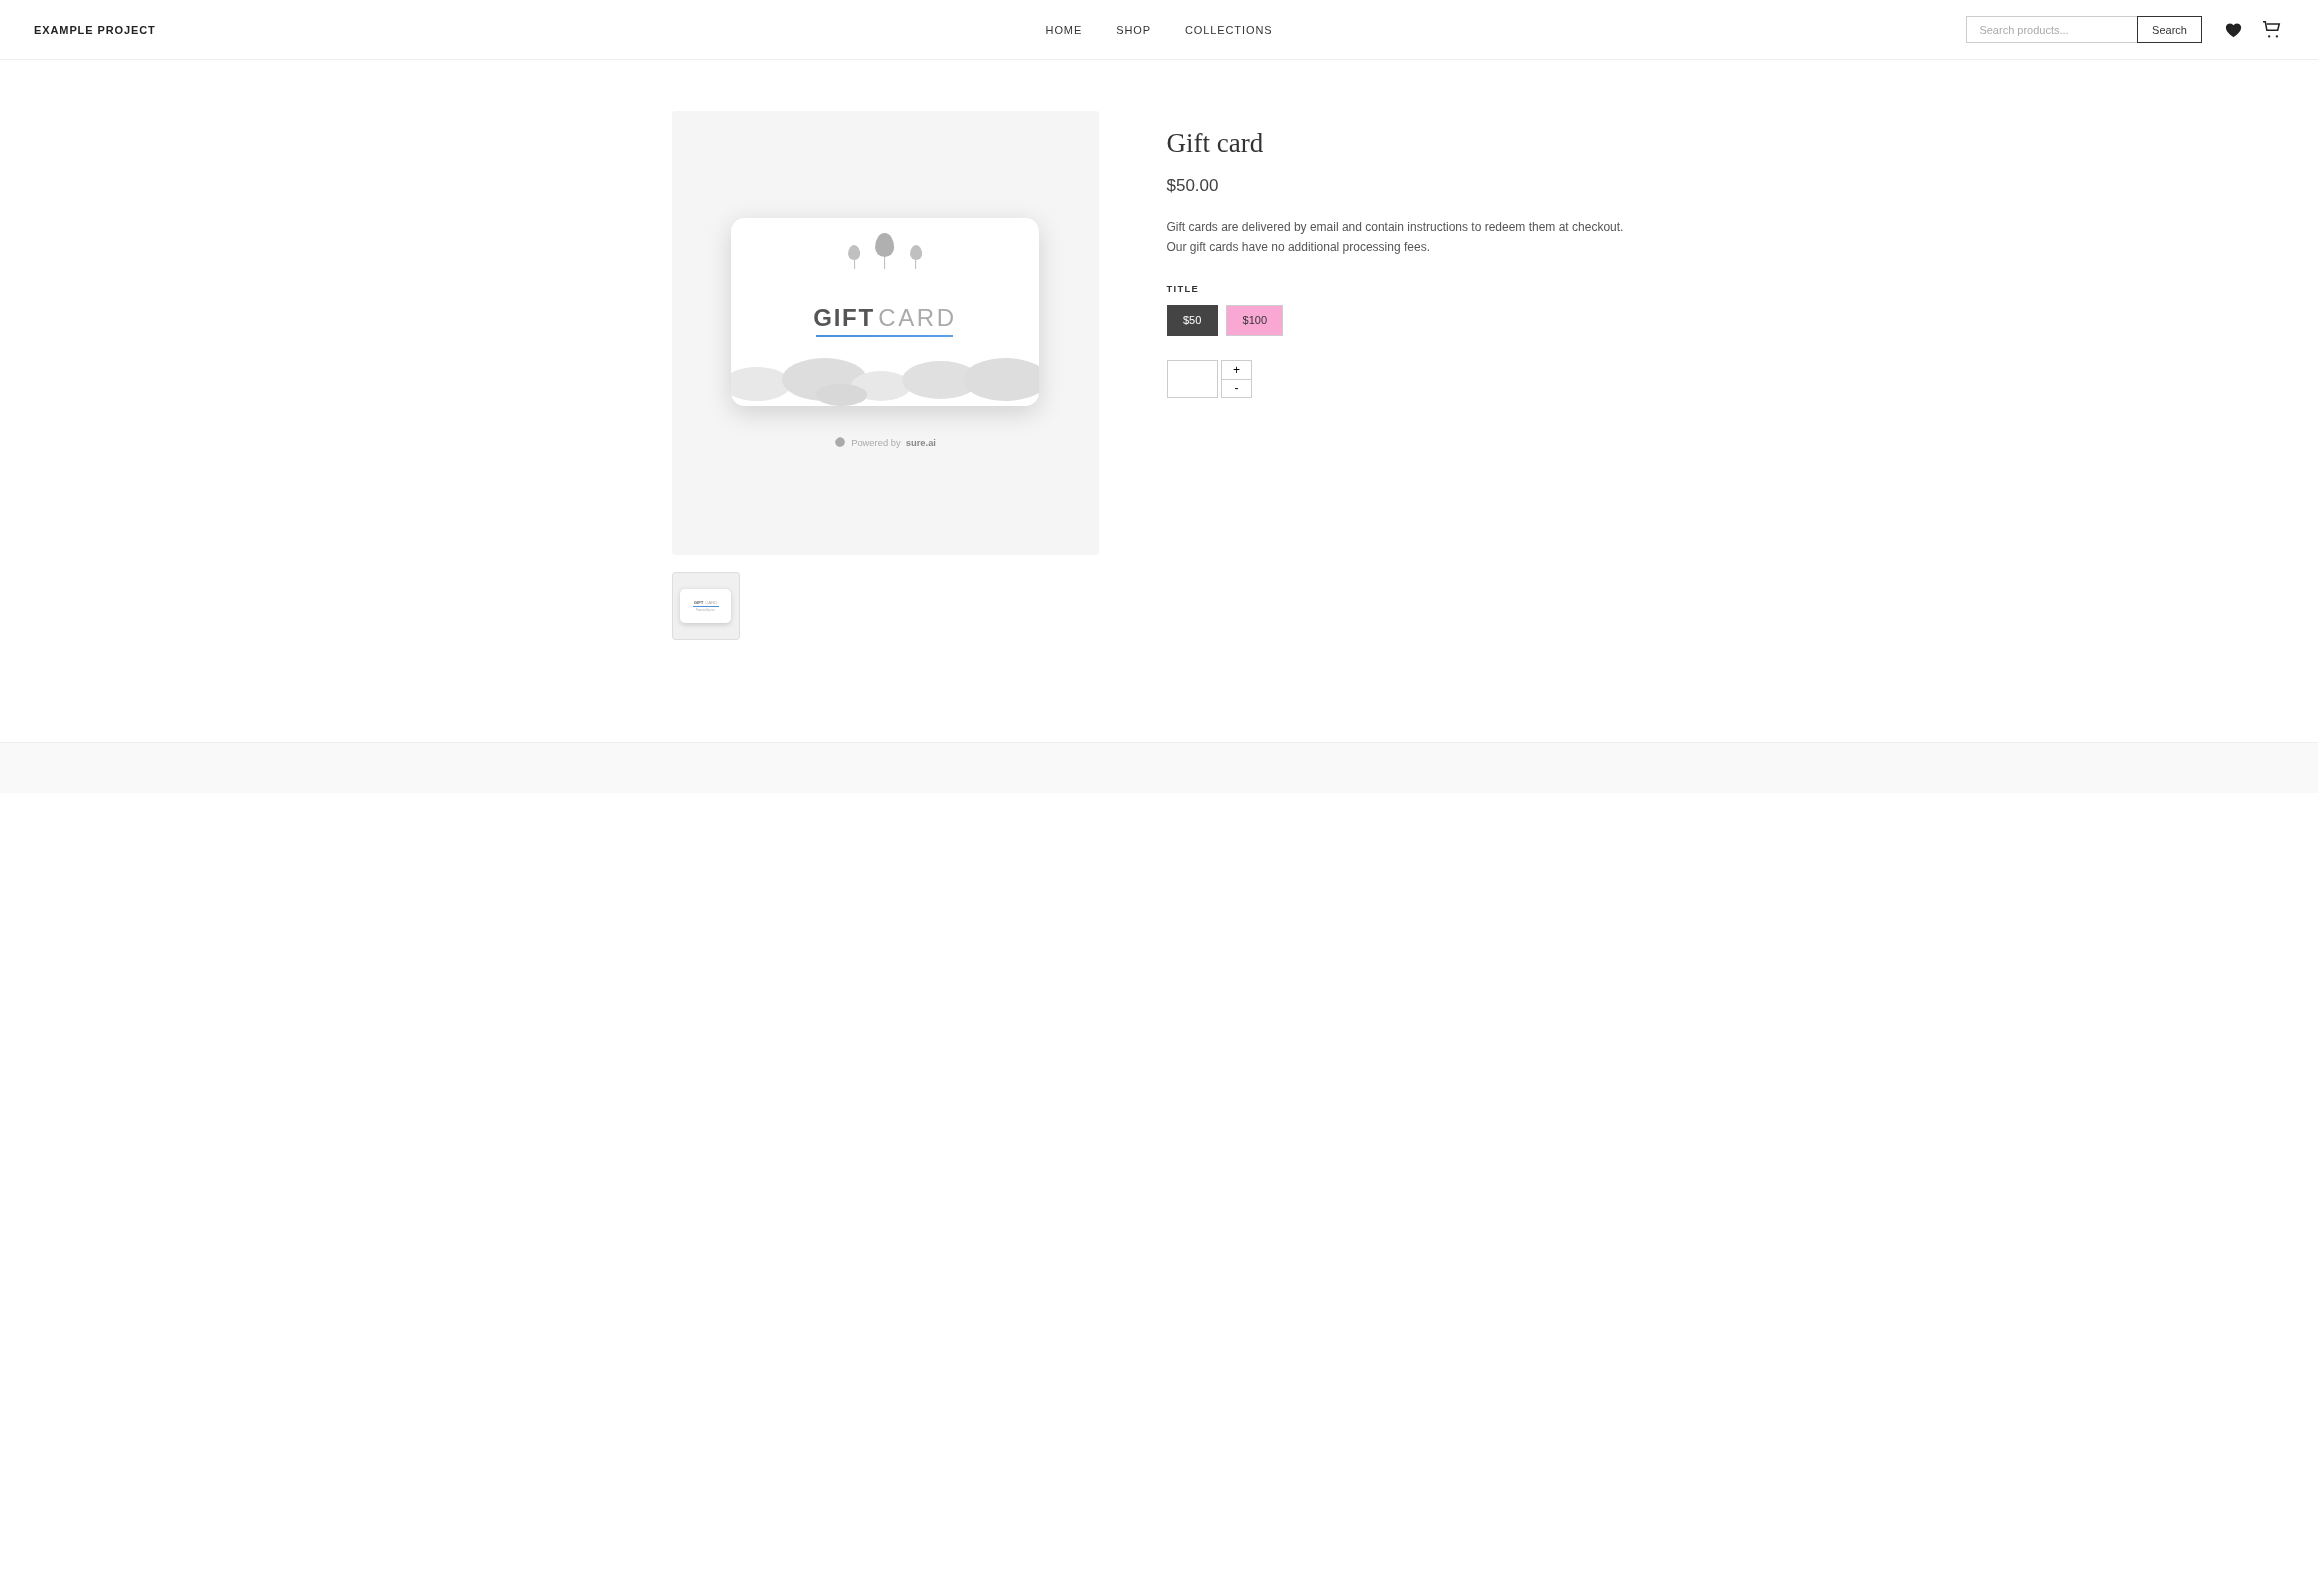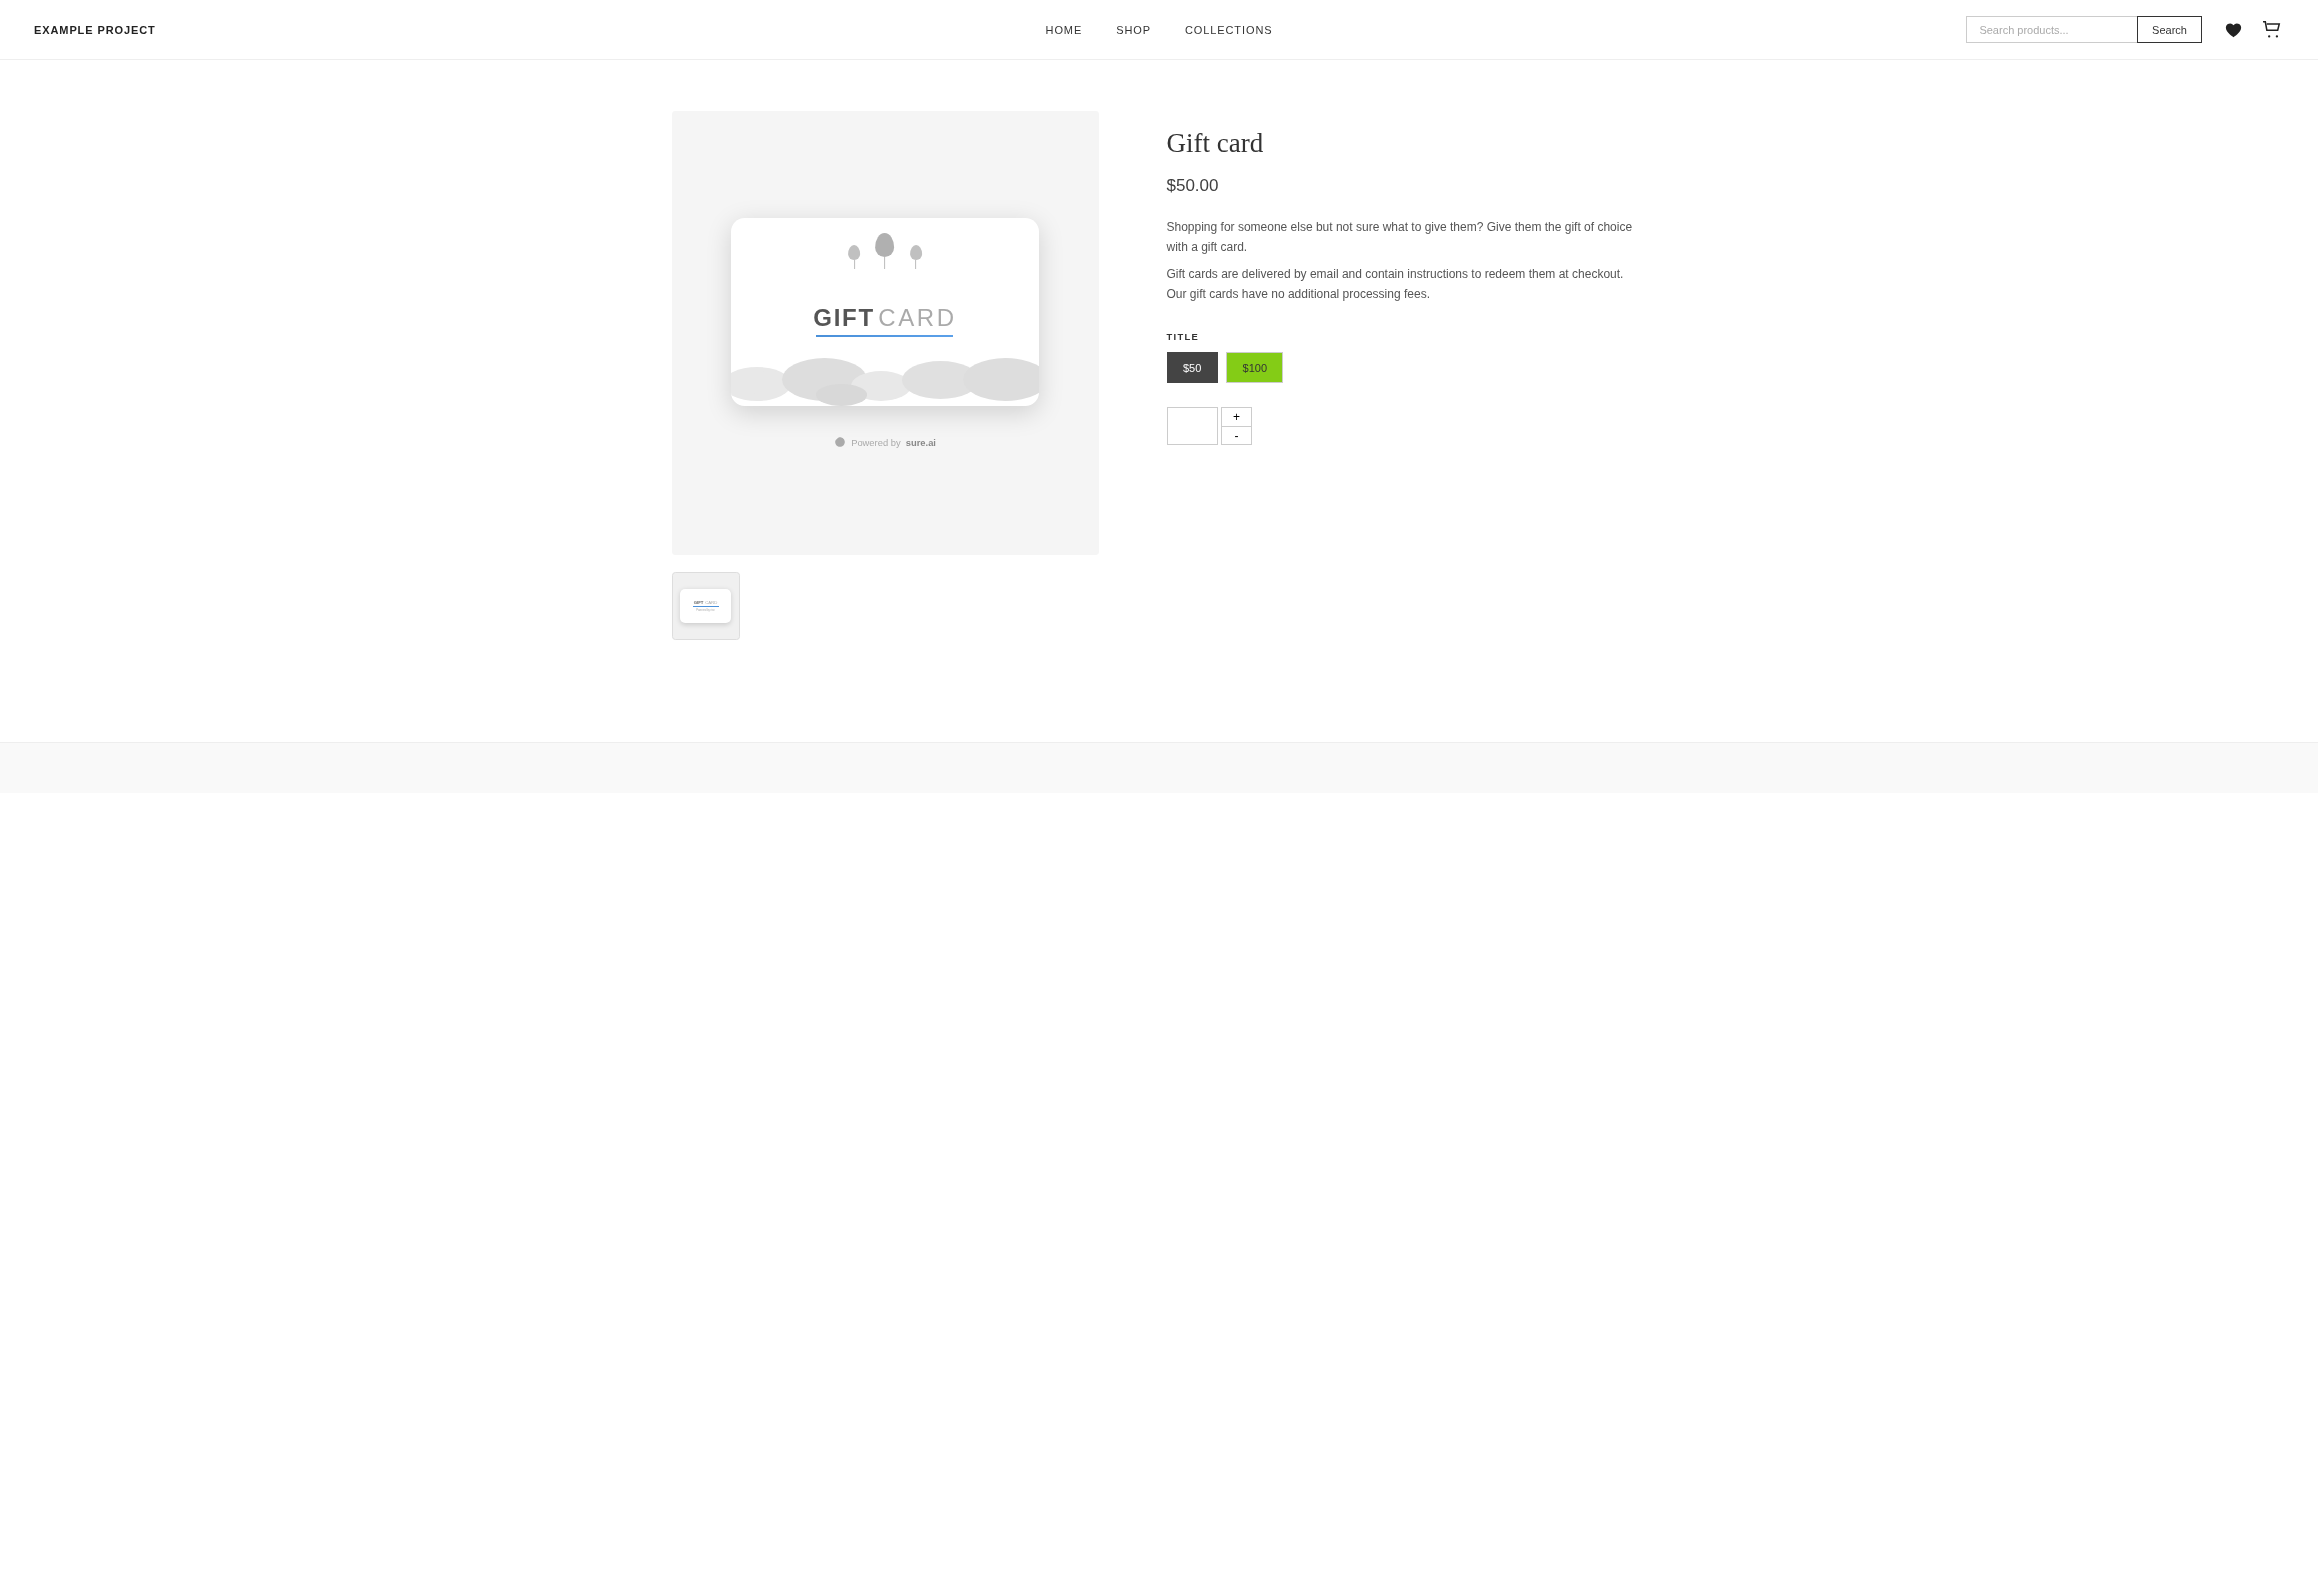--- a/index.html
+++ b/index.html
@@ -272,21 +272,21 @@
 
     .variant-options {
       display: flex;
       gap: 8.5px;
       margin-bottom: 24px;
     }
 
     .variant-btn {
       padding: 8.5px 15.4px;
       border: 0.9px solid #ccc;
-      background: #84cc16;
+      background: #f9a8d4;
       cursor: pointer;
       font-size: 11px;
       color: #333;
     }
 
     .variant-btn.selected {
       background: #444;
       color: #fff;
       border-color: #444;
     }
@@ -448,21 +448,20 @@
         </div>
       </div>
     </div>
   </div>
 
   <div class="product-details">
     <h1 class="product-title">Gift card</h1>
     <div class="product-price">$50.00</div>
 
     <div class="product-description">
-      <p>Shopping for someone else but not sure what to give them? Give them the gift of choice with a gift card.</p>
       <p>Gift cards are delivered by email and contain instructions to redeem them at checkout. Our gift cards have no additional processing fees.</p>
     </div>
 
     <div class="title-label">TITLE</div>
 
     <div class="variant-options">
       <button class="variant-btn selected">$50</button>
       <button class="variant-btn">$100</button>
     </div>
 

